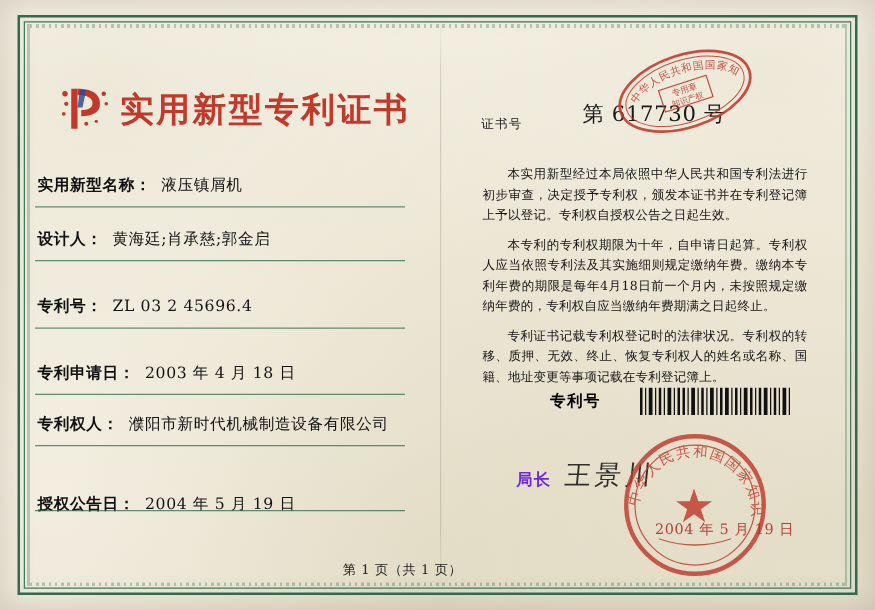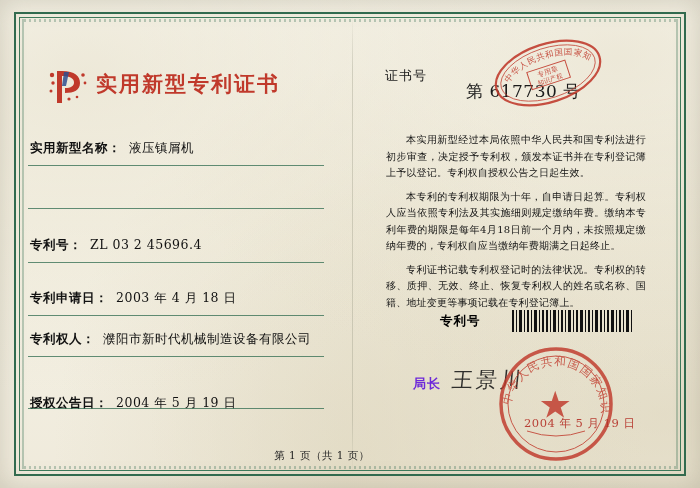--- a/index.html
+++ b/index.html
@@ -93,32 +93,32 @@
     top: 66px;
     width: 42px;
     height: 42px;
   }
   #title-main {
     position: absolute;
     left: 96px;
     top: 70px;
     font-family: "DejaVu Serif", serif;
     font-weight: bold;
-    font-size: 21px;
+    font-size: 27px;
     letter-spacing: 2px;
     color: #c0392b;
     white-space: nowrap;
   }
 
   #cert-no-label {
     position: absolute;
     left: 385px;
-    top: 67px;
-    font-family: "DejaVu Serif", serif;
-    font-size: 13px;
+    top: 92px;
+    font-family: "DejaVu Serif", serif;
+    font-size: 10px;
     color: #1a1a1a;
     letter-spacing: 1px;
     text-align: center;
   }
   #cert-no-value {
     position: absolute;
     left: 466px;
     top: 80px;
     font-family: "DejaVu Serif", serif;
     font-size: 17px;
@@ -299,20 +299,23 @@
     <rect x="38" y="26" width="40" height="18" fill="none" stroke="#c0392b" stroke-width="1"></rect>
     <text x="58" y="34" text-anchor="middle" font-family="DejaVu Serif, serif" font-size="7" fill="#c0392b">专用章</text>
     <text x="58" y="42" text-anchor="middle" font-family="DejaVu Serif, serif" font-size="6.5" fill="#c0392b">知识产权</text>
   </svg>
 
   <div class="field" style="left:30px; top:140px;">
     <span class="lbl">实用新型名称：</span><span class="val">液压镇屑机</span>
   </div>
   <div class="rule" style="left:28px; top:165px; width:296px;"></div>
 
+  <div class="field" style="left:30px; top:183px;">
+    <span class="lbl">设计人：</span><span class="val">黄海廷;肖承慈;郭金启</span>
+  </div>
   <div class="rule" style="left:28px; top:208px; width:296px;"></div>
 
   <div class="field" style="left:30px; top:237px;">
     <span class="lbl">专利号：</span><span class="val">ZL 03 2 45696.4</span>
   </div>
   <div class="rule" style="left:28px; top:262px; width:296px;"></div>
 
   <div class="field" style="left:30px; top:290px;">
     <span class="lbl">专利申请日：</span><span class="val">2003 年 4 月 18 日</span>
   </div>

